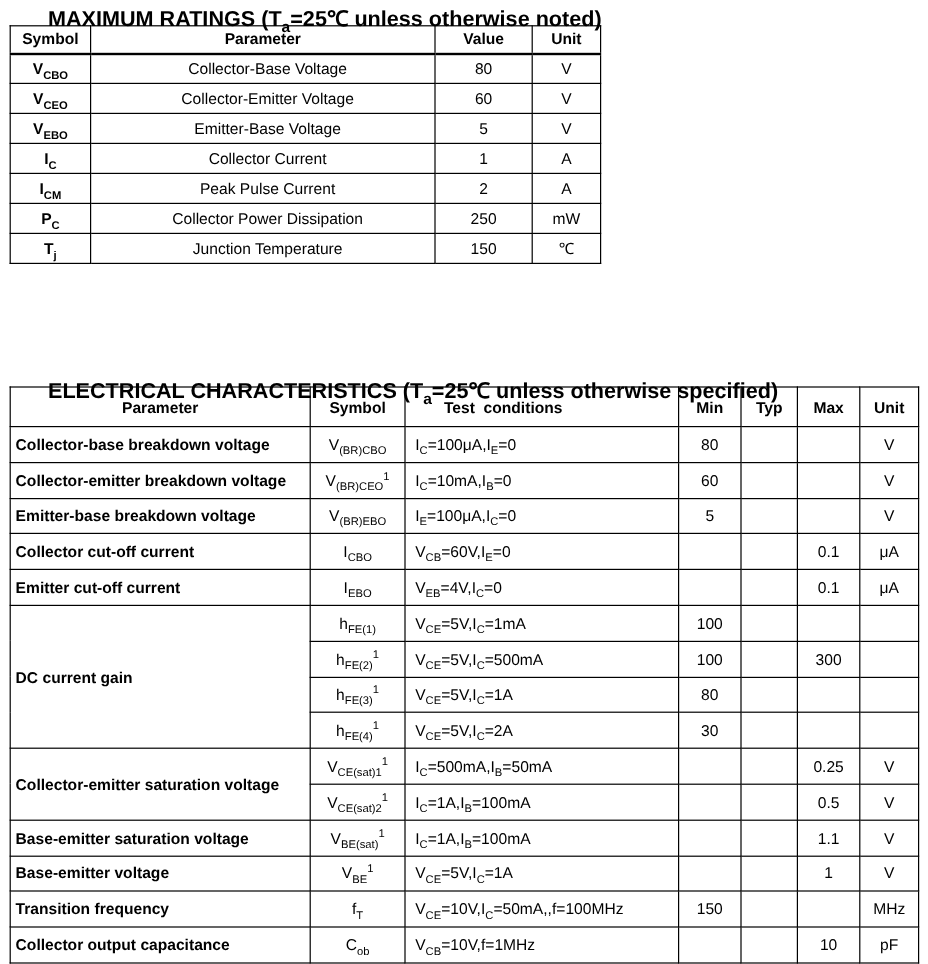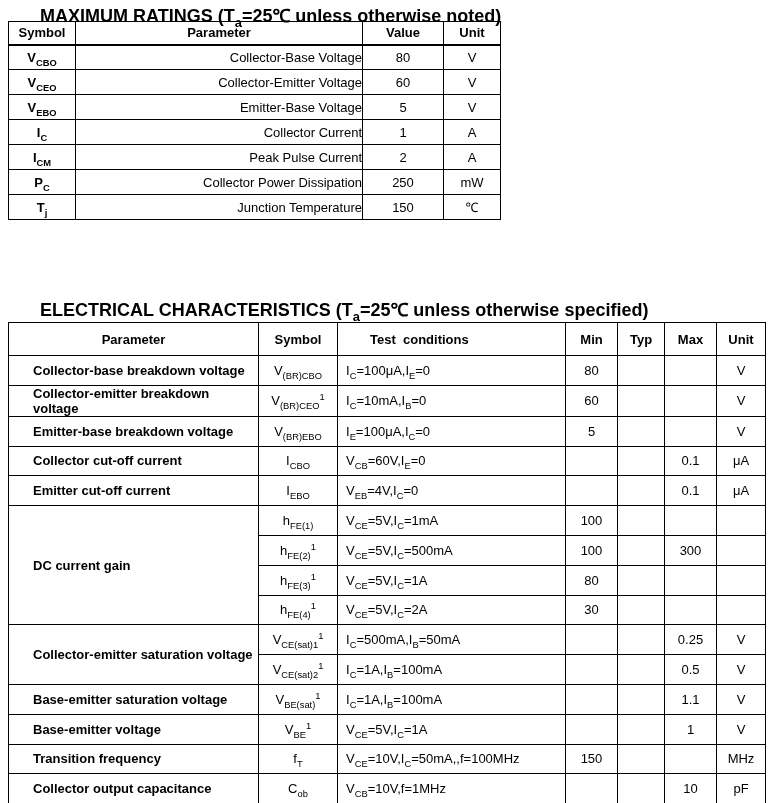--- a/index.html
+++ b/index.html
@@ -4,40 +4,40 @@
 <style>
   html,body{margin:0;padding:0;}
   body{
     width:773px;height:803px;position:relative;background:#ffffff;
     font-family:"Liberation Sans", sans-serif;color:#000;overflow:hidden;
   }
   .sec-title{
     position:absolute;left:8px;font-size:18px;font-weight:bold;white-space:nowrap;margin-left:32px;
   }
   #title1{top:3px;}
-  #title2{top:297px;}
+  #title2{top:313px;}
   table{
     border-collapse:collapse;table-layout:fixed;position:absolute;left:8px;
     border:1px solid #000000;
   }
   #table1{top:21px;width:492px;}
   #table2{top:322px;width:757px;}
   th,td{
     border:1px solid #000;font-size:13px;padding:0;overflow:hidden;
     vertical-align:middle;
   }
   th{font-weight:bold;text-align:center;}
   #table1 tr{height:25px;}
   #table1 tr.head{height:23px;}
   #table1 tr.head th{border-bottom:2px solid #000;}
   #table2 tr{height:29.8px;}
   #table2 tr.head{height:33px;}
   .c{text-align:center;}
-  .l{text-align:right;padding-left:8px;}
-  .param{font-weight:bold;text-align:left;padding-left:24px;}
+  .l{text-align:center;padding-left:8px;}
+  .param{font-weight:bold;text-align:left;padding-left:4px;}
   .cond{text-align:left;padding-left:8px;}
   .cond-head{text-align:left;padding-left:32px;white-space:pre;}
   sub,sup{line-height:0;font-size:0.72em;}
   sup{vertical-align:super;}
 </style>
 </head>
 <body>
 
 <div id="title1" class="sec-title">MAXIMUM RATINGS (T<sub>a</sub>=25℃ unless otherwise noted)</div>
 

